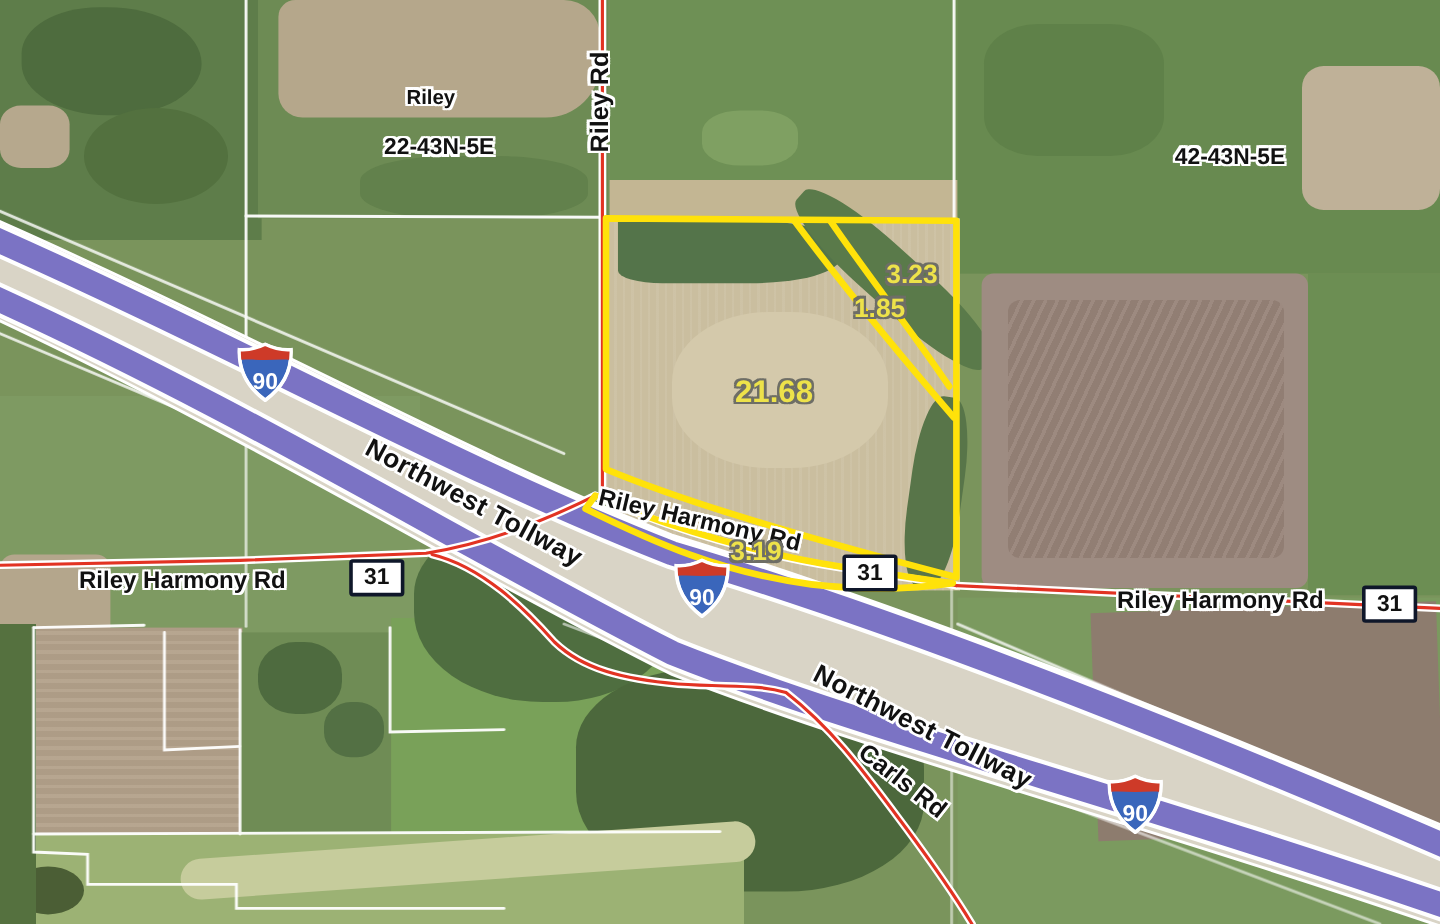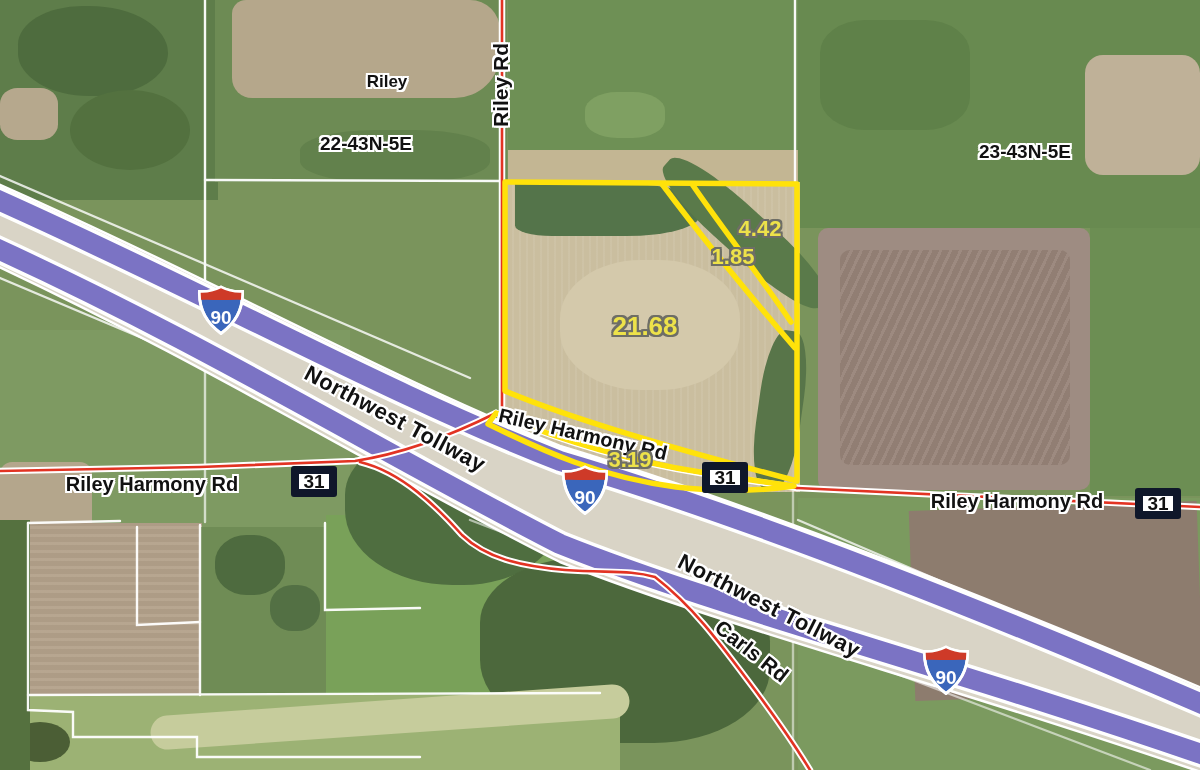--- a/index.html
+++ b/index.html
@@ -11,32 +11,32 @@
   #map-canvas *{box-sizing:border-box;}
   .patch{position:absolute;}
   
   .lbl{
     position:absolute;transform:translate(-50%,-50%);
     color:#111;font-weight:bold;white-space:nowrap;line-height:1;
     text-shadow:-2px -2px 0 #fff,2px -2px 0 #fff,-2px 2px 0 #fff,2px 2px 0 #fff,
                 -2px 0 0 #fff,2px 0 0 #fff,0 -2px 0 #fff,0 2px 0 #fff;
   }
   .lbl.small{font-size:17px;}
-  .lbl.sec{font-size:19px;margin-top:20px;}
+  .lbl.sec{font-size:19px;}
   .lbl.road{font-size:20px;}
   .lbl.hwy{font-size:22px;letter-spacing:.5px;}
   .acre{
     position:absolute;transform:translate(-50%,-50%);
     color:#ede24a;font-weight:bold;font-size:22px;white-space:nowrap;line-height:1;
     text-shadow:-2px -2px 0 #6e6e66,2px -2px 0 #6e6e66,-2px 2px 0 #6e6e66,2px 2px 0 #6e6e66,
                 -2px 0 0 #6e6e66,2px 0 0 #6e6e66,0 -2px 0 #6e6e66,0 2px 0 #6e6e66;
   }
   
   .sr31{
-    position:absolute;width:46px;height:31px;background:#fff;border:8px solid #0f172a;
+    position:absolute;width:46px;height:31px;background:#fff;border:3px solid #0f172a;
     border-radius:3px;display:flex;align-items:center;justify-content:center;
     font-size:19px;font-weight:bold;color:#111;
   }
   .i90{position:absolute;width:48px;height:50px;}
   svg.overlay{position:absolute;left:0;top:0;}
 </style>
 </head>
 <body>
 
 <div id="map-canvas">
@@ -143,33 +143,33 @@
     </g>
 
     <g fill="none" stroke="#ffe20a" stroke-width="5.5" stroke-linejoin="round" stroke-linecap="round">
       <path d="M 505,182 L 797,184 L 797,481 C 660,445 570,418 505,391 Z"></path>
       <path d="M 496,413 C 560,441 640,463 700,472 C 740,478 770,483 794,486 C 760,491 720,492 676,487 C 600,477 545,452 488,424 Z"></path>
       <path d="M 662,184 C 700,235 745,290 795,348"></path>
       <path d="M 692,184 C 722,228 757,272 791,322"></path>
     </g>
   </svg>
 
-  <div class="lbl small" style="left:359px;top:81px;margin-left:28px;">Riley</div>
+  <div class="lbl small" style="left:359px;top:81px;">Riley</div>
   <div class="lbl sec" style="left:366px;top:123px;">22-43N-5E</div>
-  <div class="lbl sec" style="left:1025px;top:131px;">23-43N-5E</div>
+  <div class="lbl sec" style="left:1025px;top:131px;">42-43N-5E</div>
 
   <div class="lbl road" style="left:500px;top:85px;transform:translate(-50%,-50%) rotate(-90deg);font-size:21px;">Riley Rd</div>
   <div class="lbl road" style="left:152px;top:484px;">Riley Harmony Rd</div>
   <div class="lbl road" style="left:583px;top:434px;transform:translate(-50%,-50%) rotate(13deg);">Riley Harmony Rd</div>
   <div class="lbl road" style="left:1017px;top:501px;">Riley Harmony Rd</div>
   <div class="lbl hwy" style="left:395px;top:419px;transform:translate(-50%,-50%) rotate(28deg);">Northwest Tollway</div>
   <div class="lbl hwy" style="left:769px;top:606px;transform:translate(-50%,-50%) rotate(27deg);">Northwest Tollway</div>
   <div class="lbl road" style="left:752px;top:651px;transform:translate(-50%,-50%) rotate(38deg);font-size:21px;">Carls Rd</div>
 
-  <div class="acre" style="left:760px;top:229px;">4.42</div>
+  <div class="acre" style="left:760px;top:229px;">3.23</div>
   <div class="acre" style="left:733px;top:257px;">1.85</div>
   <div class="acre" style="left:645px;top:326px;font-size:26px;">21.68</div>
   <div class="acre" style="left:630px;top:460px;">3.19</div>
 
   <div class="i90" style="left:197px;top:285px;">
     <svg width="48" height="50" viewBox="0 0 48 50">
       <path d="M24,2 C31,5.5 38.5,7 45.5,6.5 C46,20 42,35.5 24,48.5 C6,35.5 2,20 2.5,6.5 C9.5,7 17,5.5 24,2 Z" fill="#3a66bb" stroke="#ffffff" stroke-width="3"></path>
       <path d="M24,2 C31,5.5 38.5,7 45.5,6.5 L45.2,15 C38,14.2 31,15 24,15 C17,15 10,14.2 2.8,15 L2.5,6.5 C9.5,7 17,5.5 24,2 Z" fill="#ce3a28"></path>
       <path d="M24,2 C31,5.5 38.5,7 45.5,6.5 C46,20 42,35.5 24,48.5 C6,35.5 2,20 2.5,6.5 C9.5,7 17,5.5 24,2 Z" fill="none" stroke="#ffffff" stroke-width="2.5"></path>
       <text x="24" y="39" text-anchor="middle" font-size="19" font-weight="bold" fill="#ffffff">90</text>

